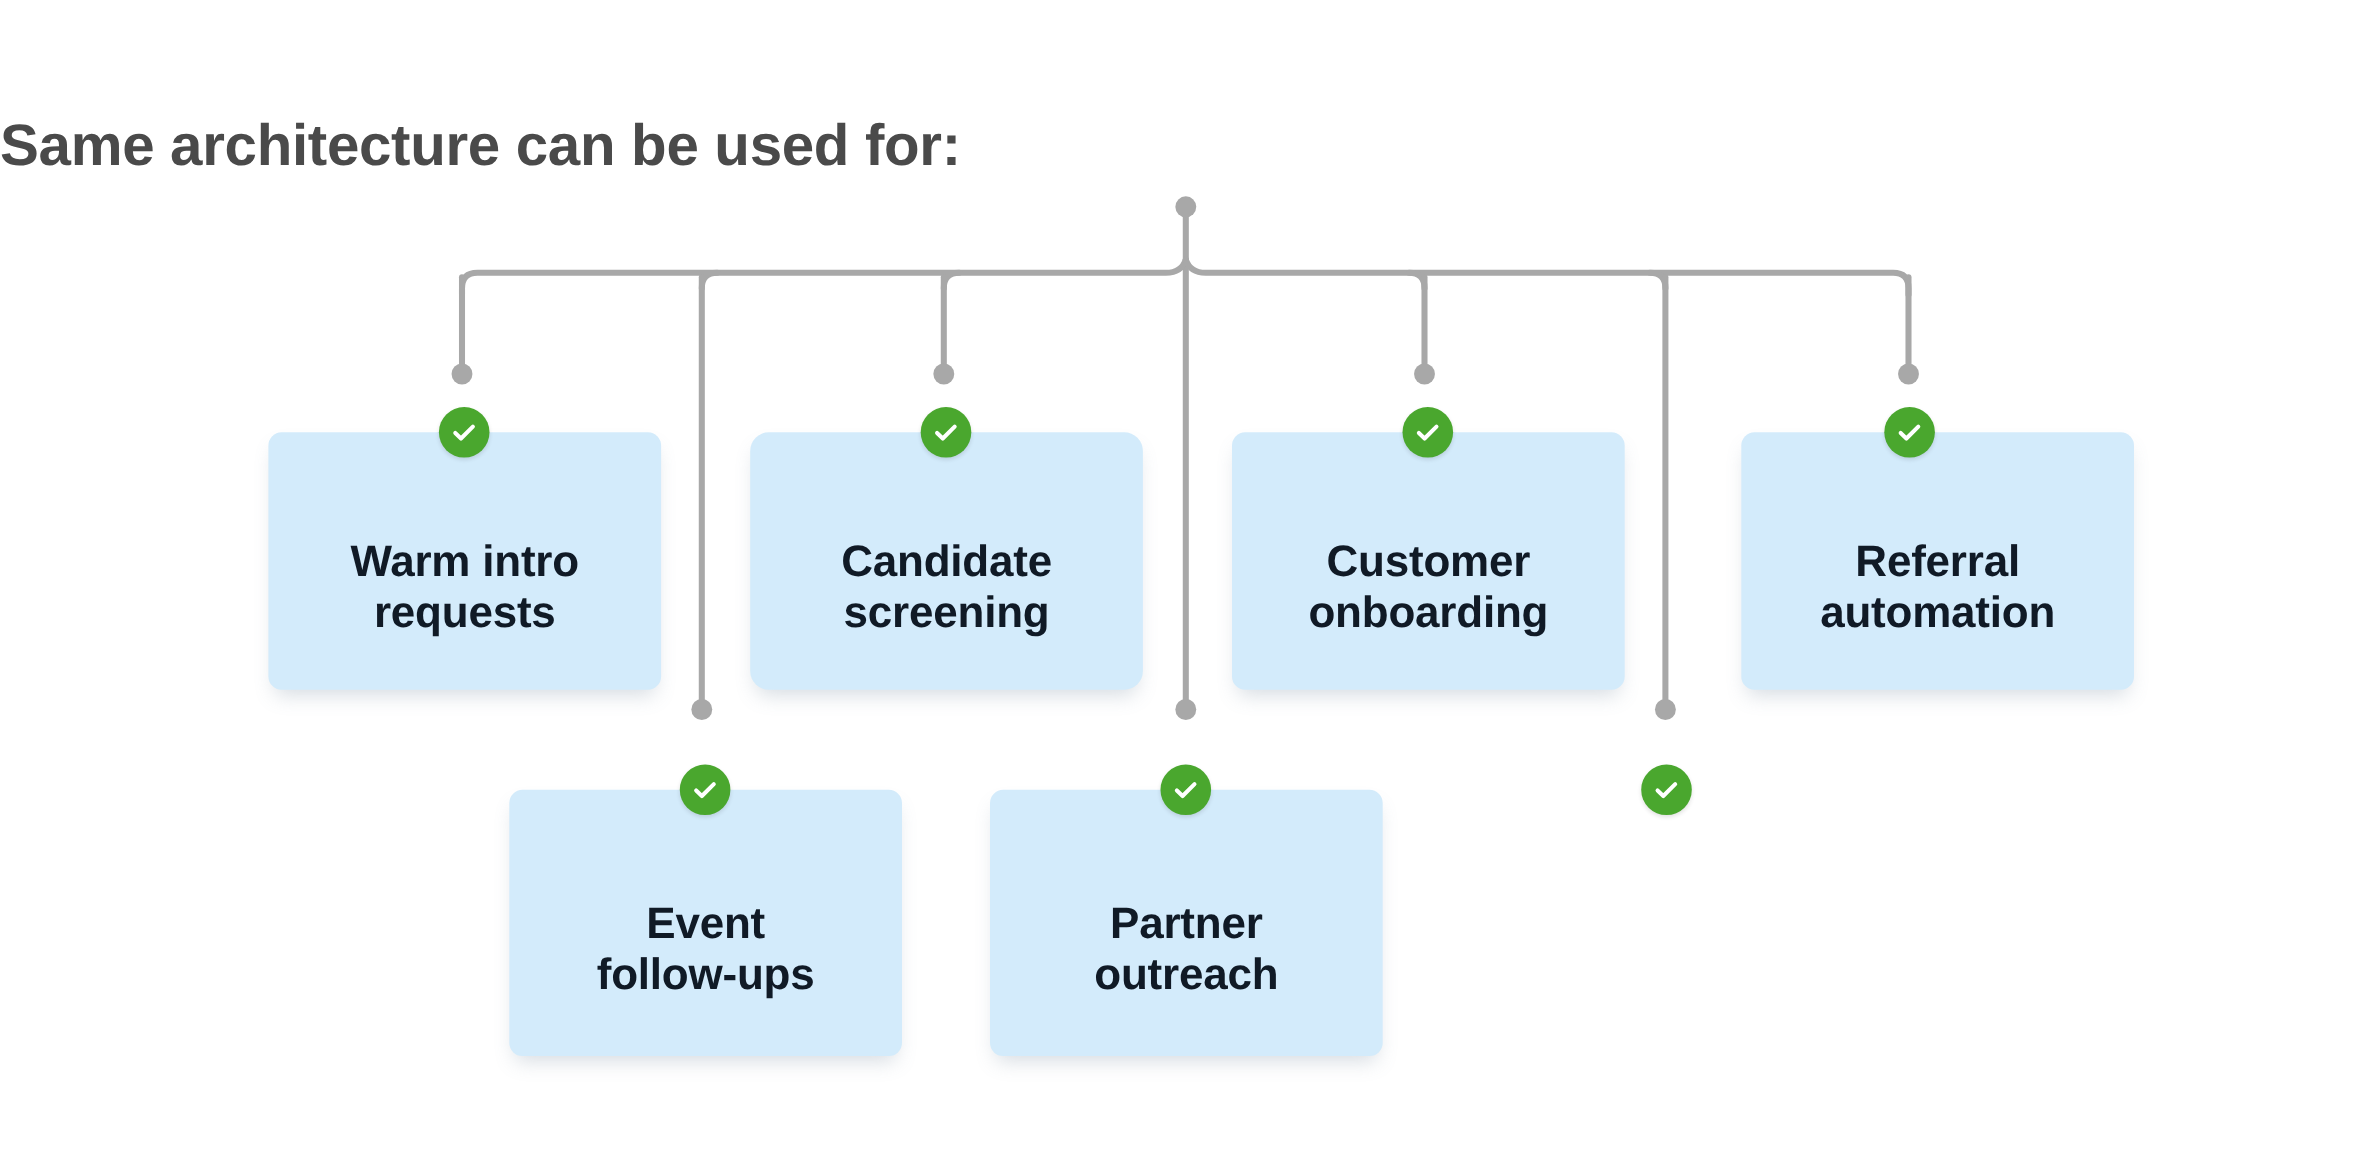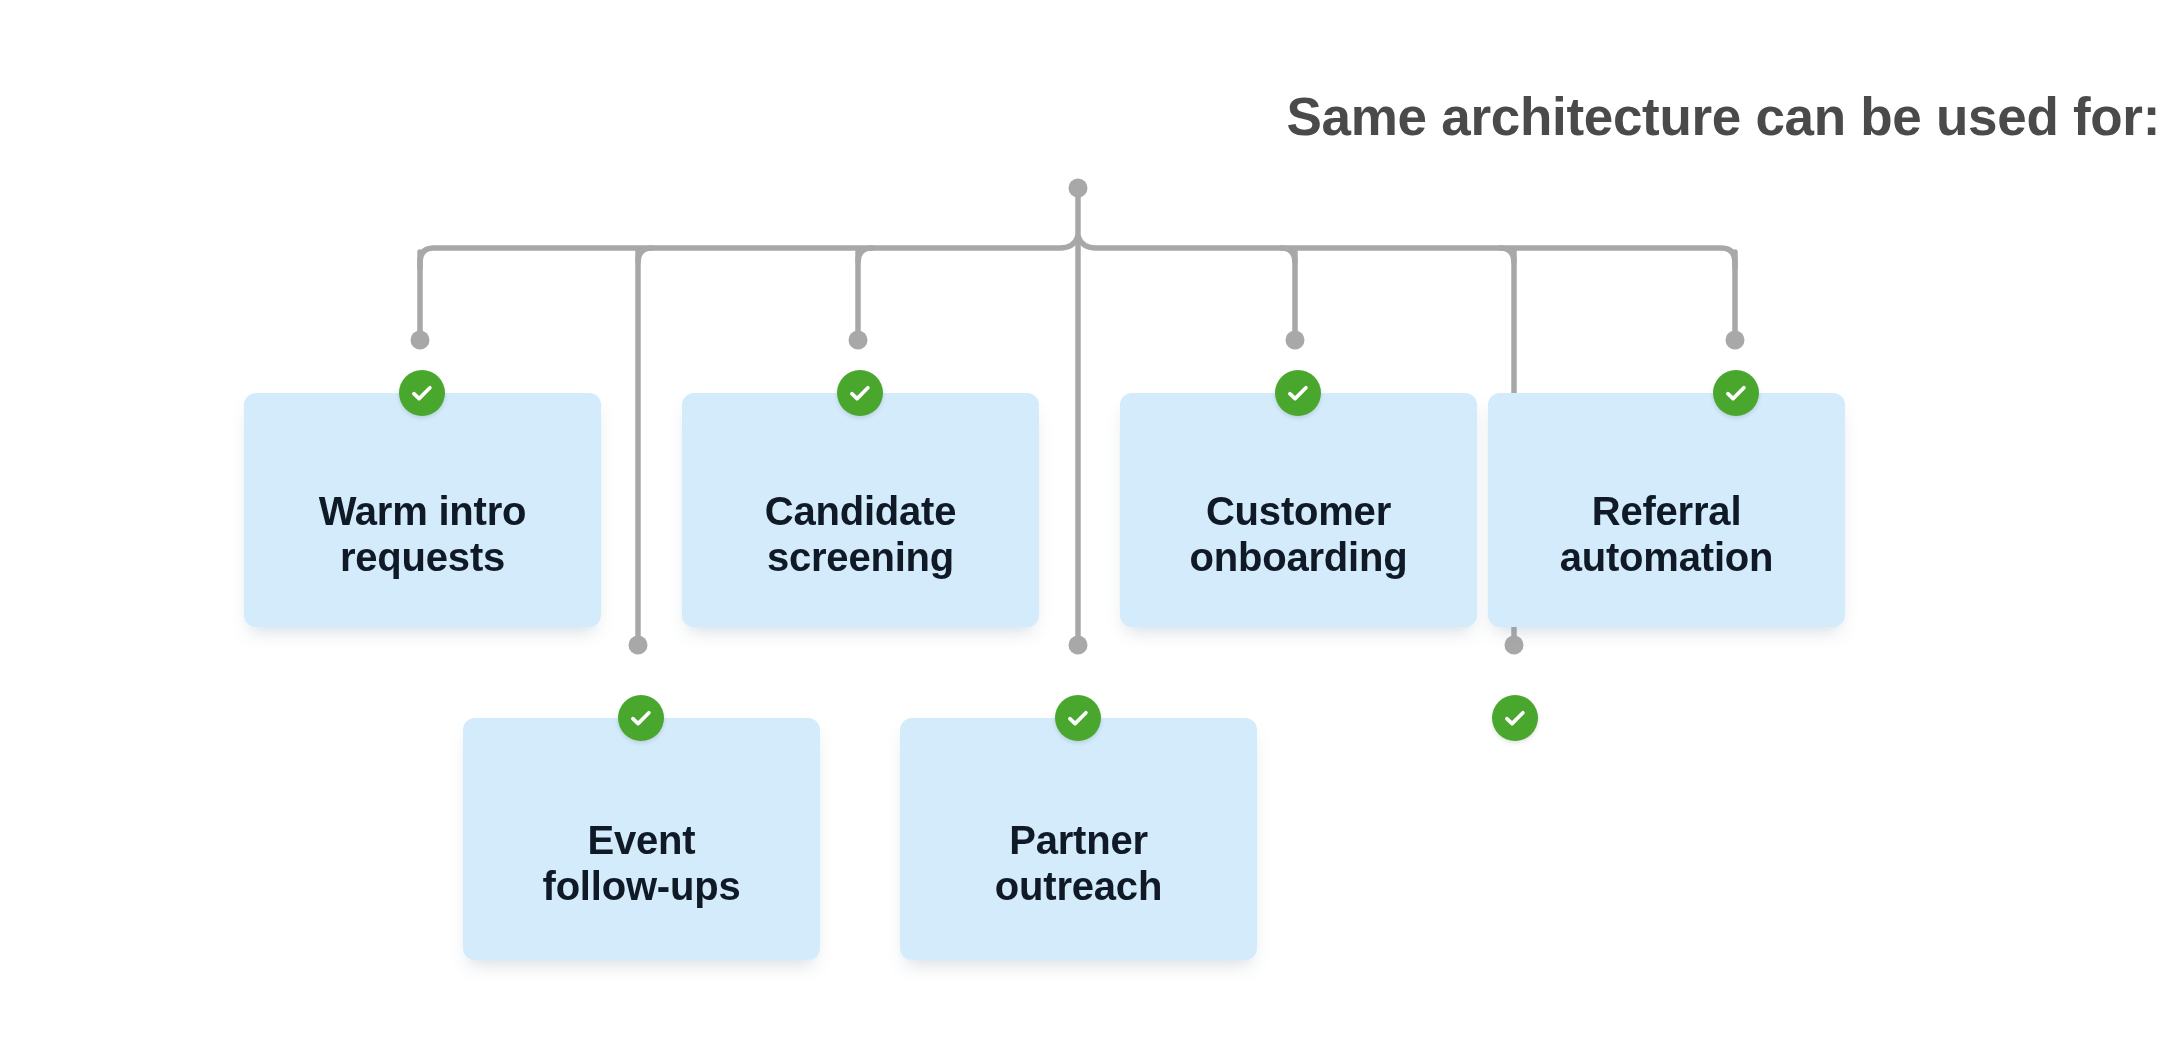--- a/index.html
+++ b/index.html
@@ -19,23 +19,23 @@
     position: relative;
     width: 2160px;
     height: 1052px;
     background: #ffffff;
   }
 
   
   #diagram-title {
     position: absolute;
     left: 0;
-    top: 88px;
-    width: 2160px;
-    text-align: right;
+    top: 104px;
+    width: 2160px;
+    text-align: left;
     font-size: 53px;
     font-weight: 700;
     letter-spacing: -0.3px;
     color: #4a4a4a;
     line-height: 1.1;
     white-space: nowrap;
   }
 
   
   #connectors {
@@ -87,23 +87,23 @@
   }
 
   
   .row1 { top: 393px; width: 357px; height: 234px; }
   .row1-badge { top: 370px; }
   
   .row2 { top: 718px; width: 357px; height: 242px; }
   .row2-badge { top: 695px; }
 
   .c1 { left: 244px; }
-  .c2 { left: 682px; }
+  .c2 { left: 682px; border-radius: 17px; }
   .c3 { left: 1120px; align-items: center; }
-  .c4 { left: 1488px; }
+  .c4 { left: 1583px; }
   .c5 { left: 463px; }
   .c6 { left: 900px; }
   .c7 { left: 1337px; }
 
   .b1 { left: 399px; }
   .b2 { left: 837px; }
   .b3 { left: 1275px; }
   .b4 { left: 1713px; }
   .b5 { left: 618px; }
   .b6 { left: 1055px; }

